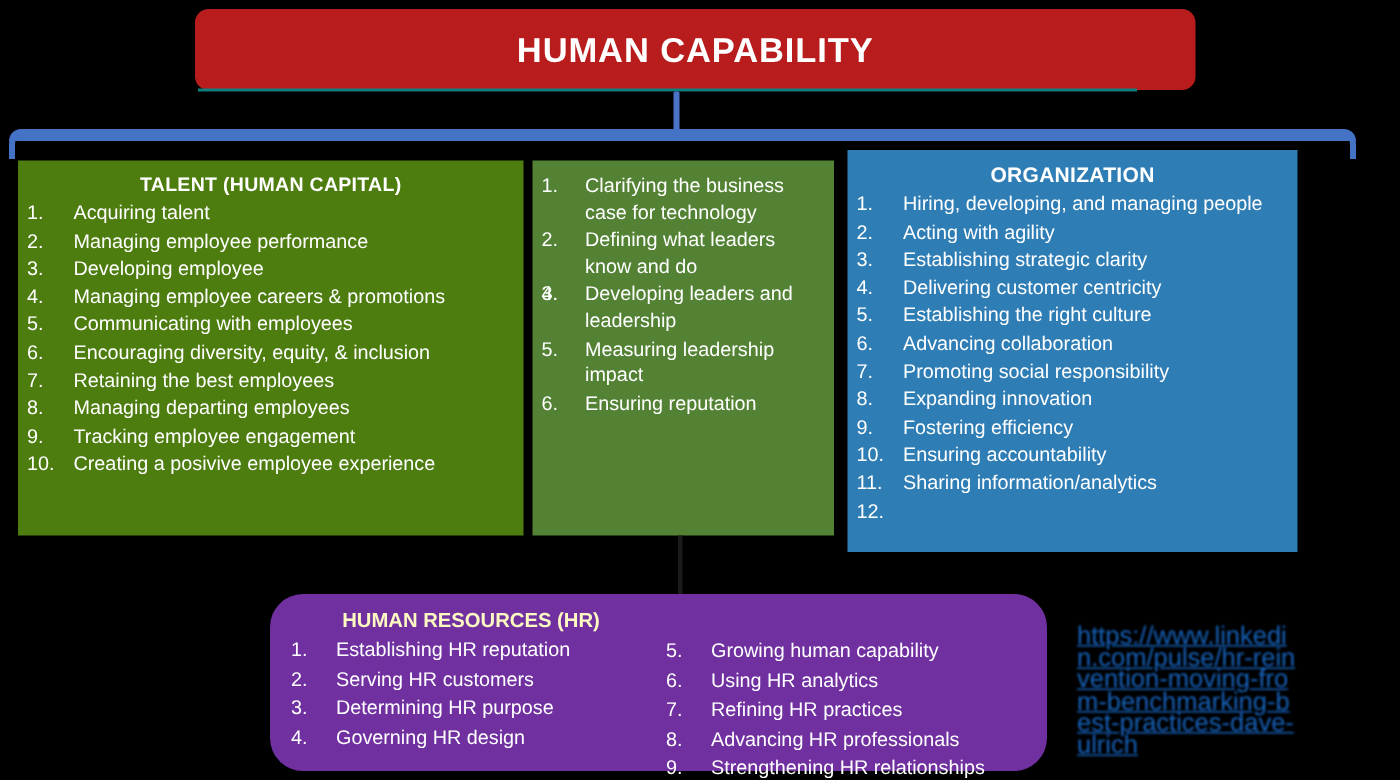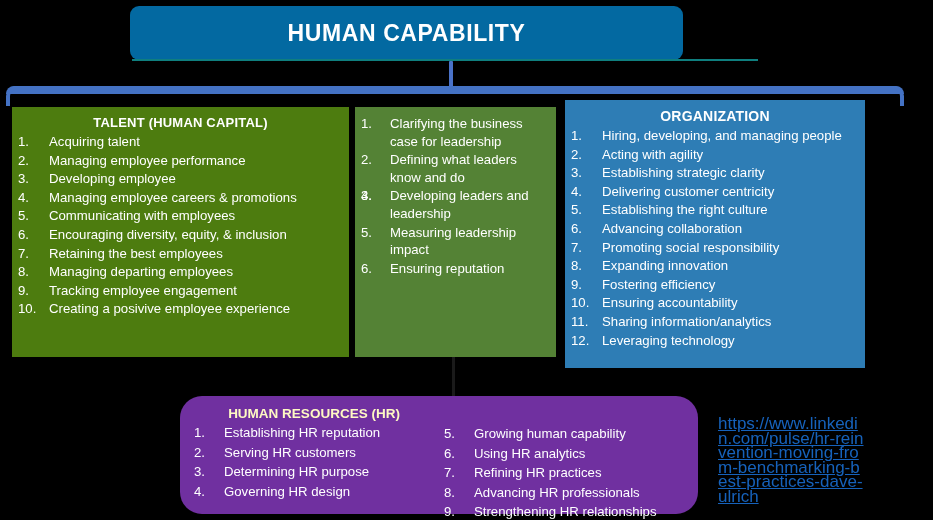--- a/index.html
+++ b/index.html
@@ -1,22 +1,22 @@
 <!DOCTYPE html>
 <html><head>
 <meta charset="utf-8">
 <style>
   html,body{margin:0;padding:0;background:#000;}
   body{width:933px;height:520px;position:relative;overflow:hidden;
        font-family:"Liberation Sans",sans-serif;}
   .stage{position:absolute;inset:0;background:#000;}
 
   
-  .header{position:absolute;left:130px;top:6px;width:553px;height:54px;
-          background:#0369a1;border-radius:9px;
+  .header{position:absolute;left:130px;top:6px;width:667px;height:54px;
+          background:#b91c1c;border-radius:9px;
           display:flex;align-items:center;justify-content:center;}
   .header-title{color:#fff;font-size:23px;font-weight:bold;letter-spacing:.6px;}
   .header-underline{position:absolute;left:132px;top:59px;width:626px;height:2px;
                     background:#0f7f7f;}
 
   
   .stem{position:absolute;left:449px;top:61px;width:4px;height:28px;
         background:#4a72c8;border-radius:1px;}
   .bracket{position:absolute;left:6px;top:86px;width:898px;height:20px;
            border:4px solid #4472c4;border-bottom:none;
@@ -88,21 +88,21 @@
       <li><span class="num">6.</span><span>Encouraging diversity, equity, &amp; inclusion</span></li>
       <li><span class="num">7.</span><span>Retaining the best employees</span></li>
       <li><span class="num">8.</span><span>Managing departing employees</span></li>
       <li><span class="num">9.</span><span>Tracking employee engagement</span></li>
       <li><span class="num">10.</span><span>Creating a posivive employee experience</span></li>
     </ul>
   </div>
 
   <div class="col leadership">
     <ul class="col-list">
-      <li><span class="num">1.</span><span>Clarifying the business case for leadership</span></li>
+      <li><span class="num">1.</span><span>Clarifying the business case for technology</span></li>
       <li><span class="num">2.</span><span>Defining what leaders know and do</span></li>
       <li><span class="num">3.</span></li>
       <li><span class="num">4.</span><span>Developing leaders and leadership</span></li>
       <li><span class="num">5.</span><span>Measuring leadership impact</span></li>
       <li><span class="num">6.</span><span>Ensuring reputation</span></li>
     </ul>
   </div>
 
   <div class="col organization">
     <div class="col-title">ORGANIZATION</div>
@@ -111,21 +111,21 @@
       <li><span class="num">2.</span><span>Acting with agility</span></li>
       <li><span class="num">3.</span><span>Establishing strategic clarity</span></li>
       <li><span class="num">4.</span><span>Delivering customer centricity</span></li>
       <li><span class="num">5.</span><span>Establishing the right culture</span></li>
       <li><span class="num">6.</span><span>Advancing collaboration</span></li>
       <li><span class="num">7.</span><span>Promoting social responsibility</span></li>
       <li><span class="num">8.</span><span>Expanding innovation</span></li>
       <li><span class="num">9.</span><span>Fostering efficiency</span></li>
       <li><span class="num">10.</span><span>Ensuring accountability</span></li>
       <li><span class="num">11.</span><span>Sharing information/analytics</span></li>
-      <li><span class="num">12.</span><span>Leveraging technology</span></li>
+      <li><span class="num">12.</span></li>
     </ul>
   </div>
 
   <div class="hr-stem"></div>
 
   <div class="hrbox">
     <div class="hr-col">
       <div class="hr-title">HUMAN RESOURCES (HR)</div>
       <ul class="hr-list">
         <li><span class="num">1.</span><span>Establishing HR reputation</span></li>

